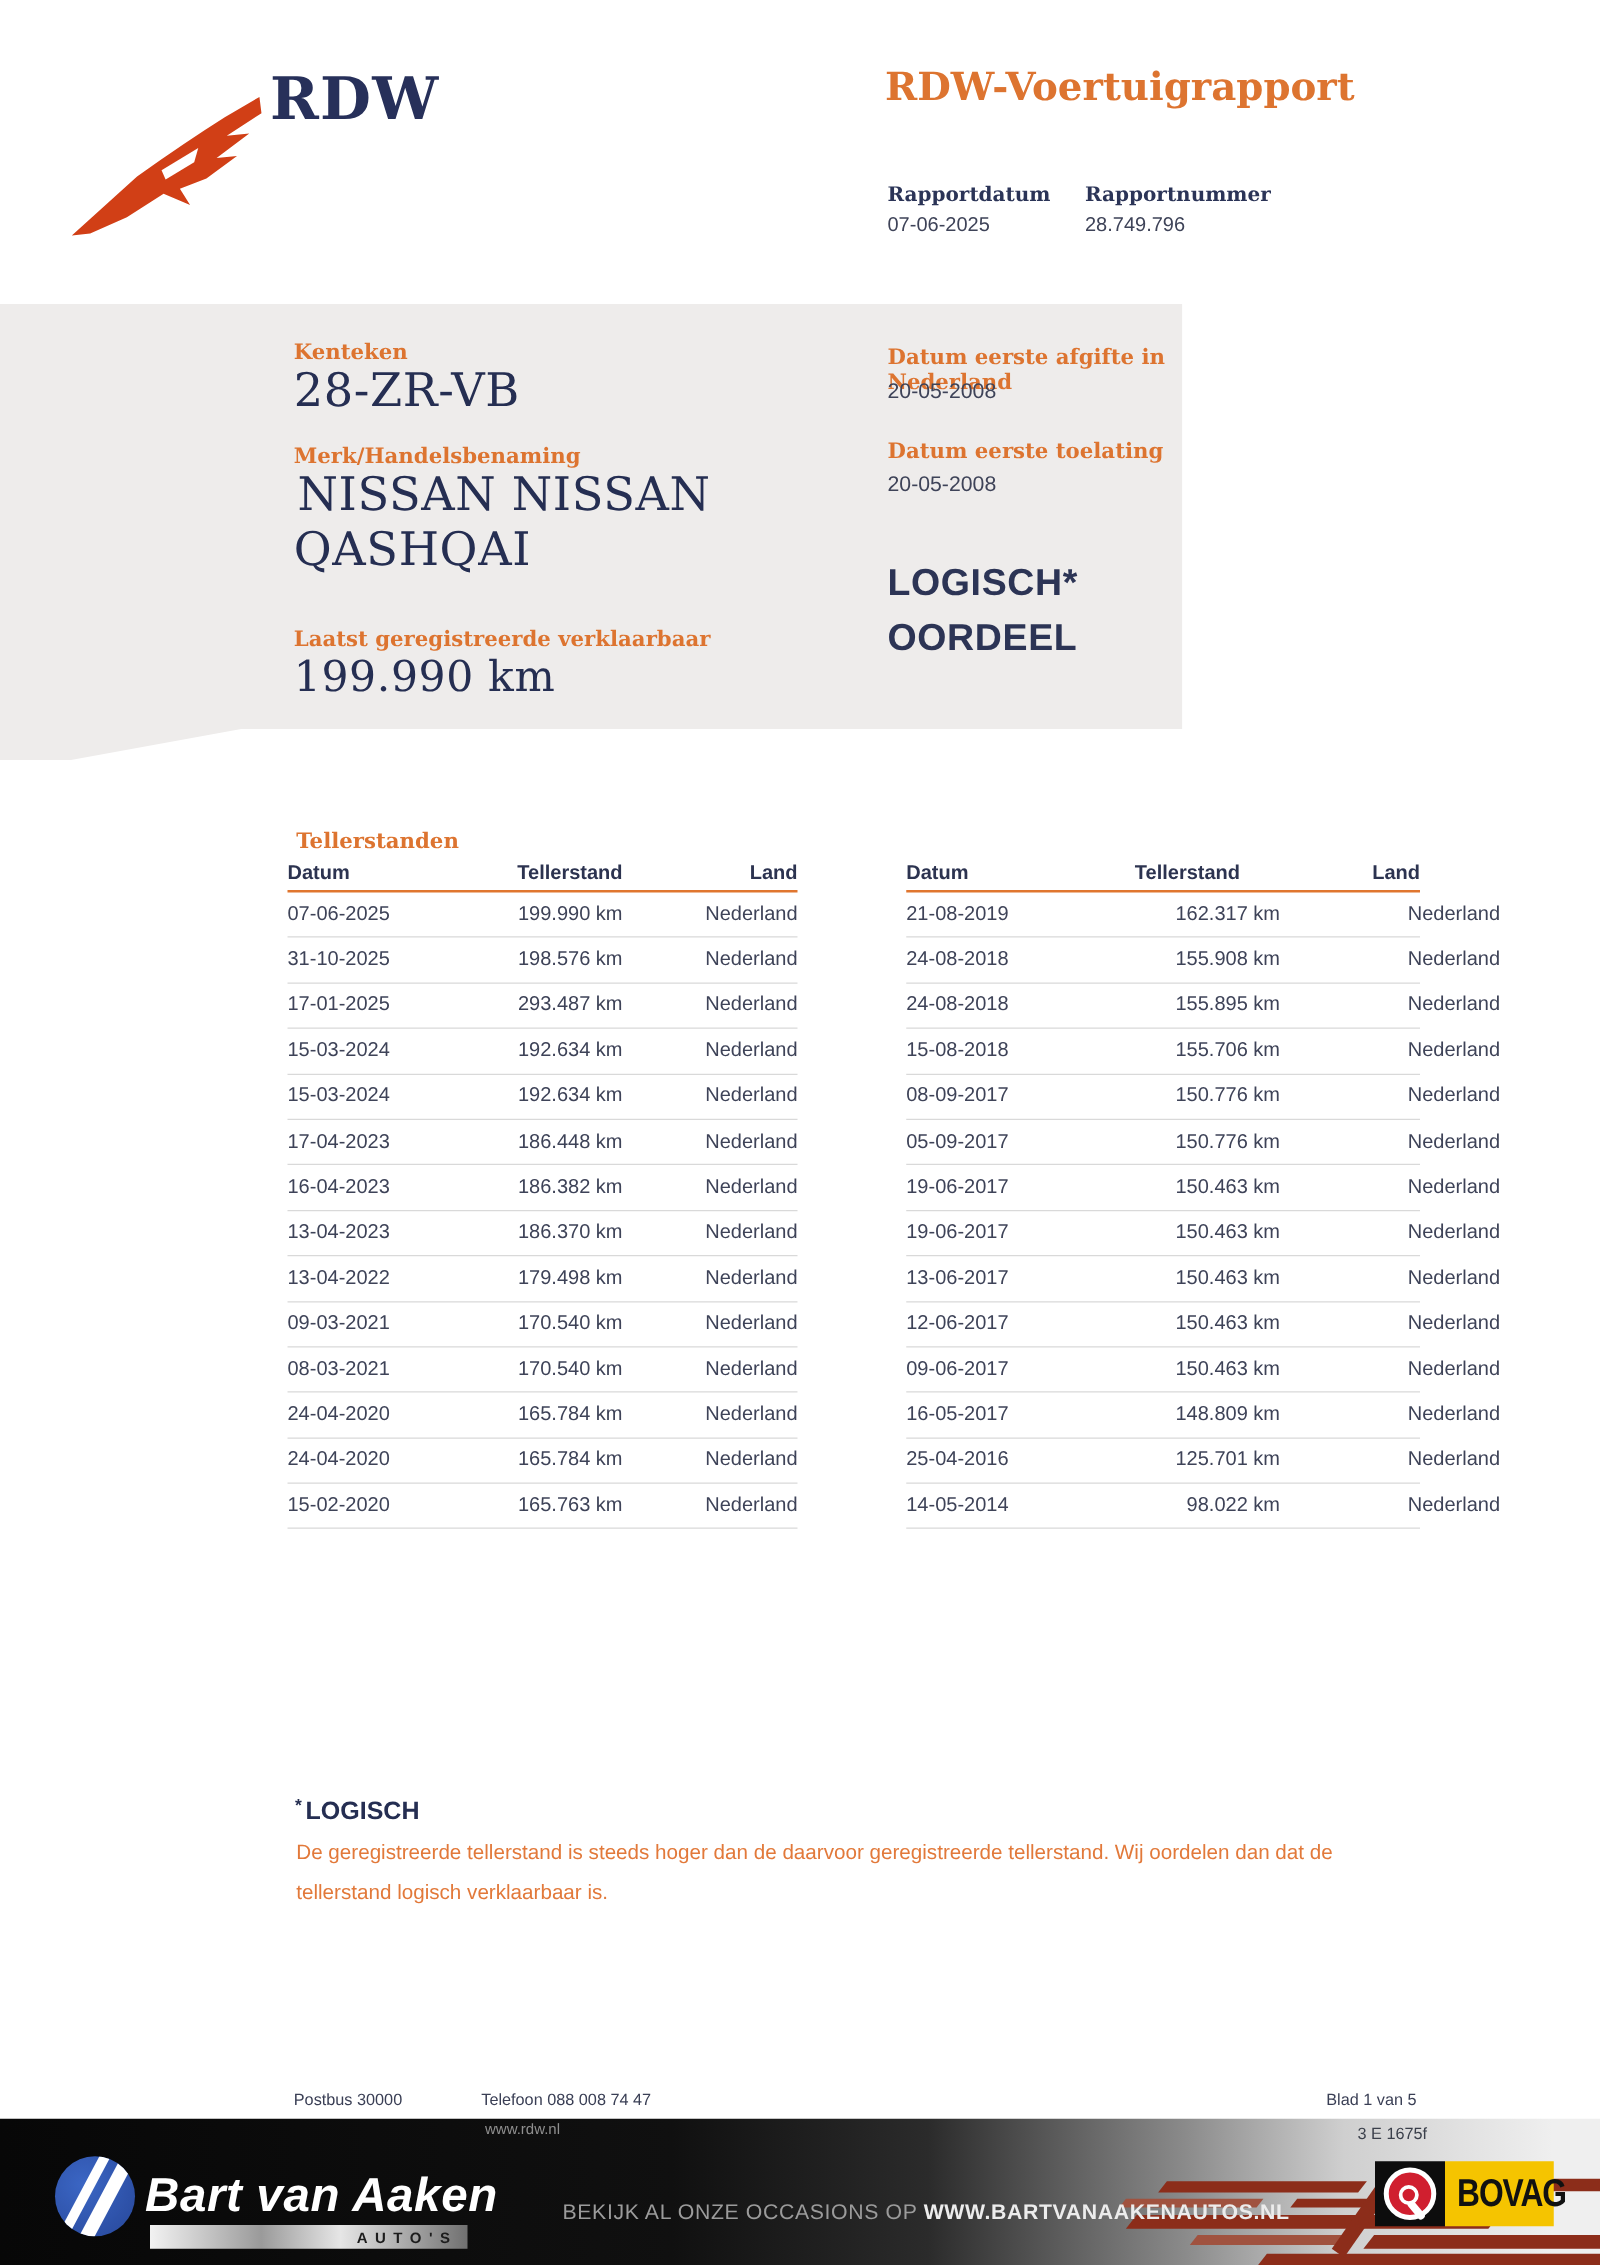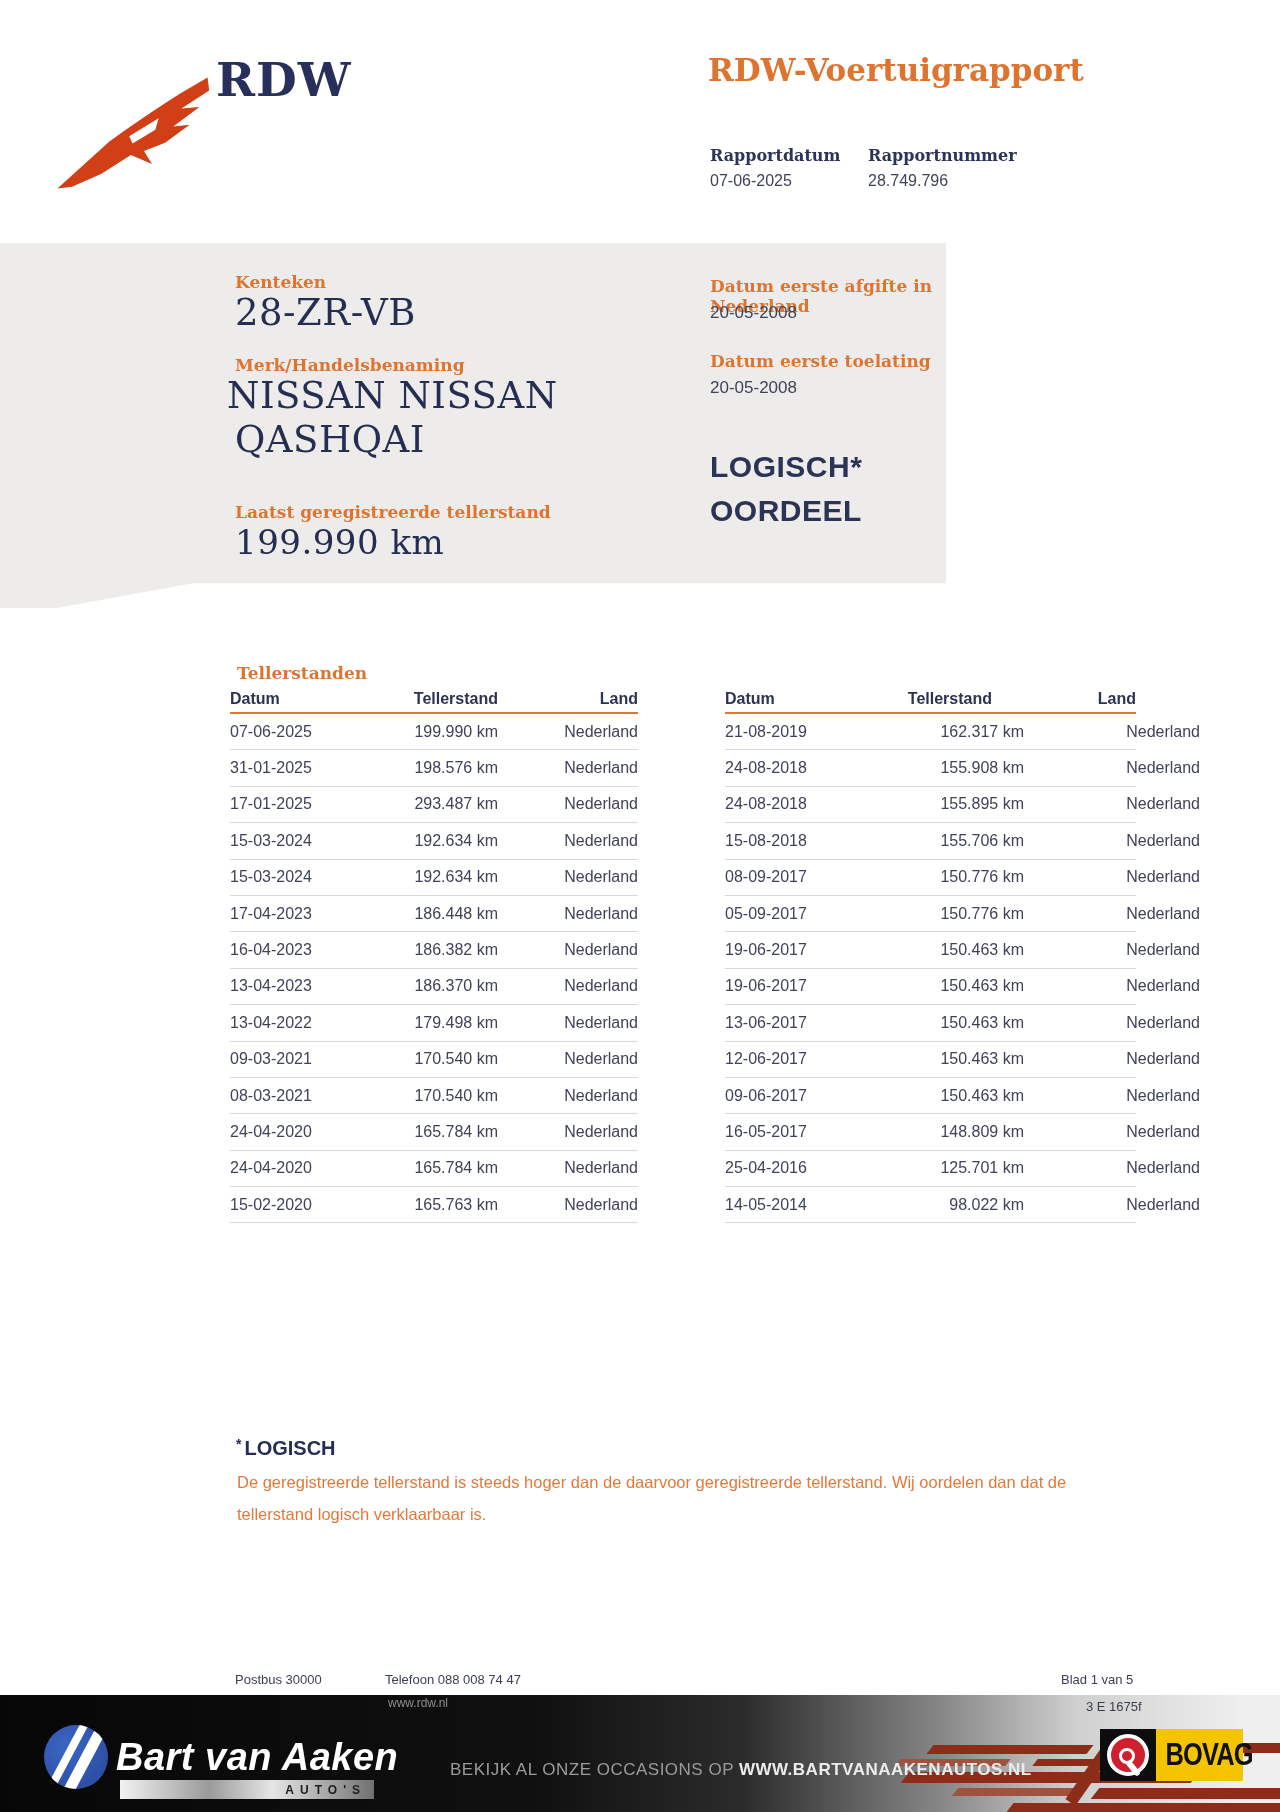--- a/index.html
+++ b/index.html
@@ -100,24 +100,24 @@
 <div class="abs meta-label" style="left:710px;top:146px;">Rapportdatum</div>
 <div class="abs meta-value" style="left:710px;top:172px;">07-06-2025</div>
 <div class="abs meta-label" style="left:868px;top:146px;">Rapportnummer</div>
 <div class="abs meta-value" style="left:868px;top:172px;">28.749.796</div>
 
 <div class="abs panel">
   <div class="abs field-label" style="left:235px;top:29px;">Kenteken</div>
   <div class="abs field-value-serif" style="left:235px;top:48px;">28-ZR-VB</div>
 
   <div class="abs field-label" style="left:235px;top:112px;">Merk/Handelsbenaming</div>
-  <div class="abs field-value-serif" style="left:227px;top:131px;">NISSAN NISSAN</div>
+  <div class="abs field-value-serif" style="left:238px;top:131px;">NISSAN NISSAN</div>
   <div class="abs field-value-serif" style="left:235px;top:175px;">QASHQAI</div>
 
-  <div class="abs field-label" style="left:235px;top:259px;">Laatst geregistreerde tellerstand</div>
+  <div class="abs field-label" style="left:235px;top:259px;">Laatst geregistreerde verklaarbaar</div>
   <div class="abs field-value-serif" style="left:235px;top:279px;font-size:34px;">199.990 km</div>
 
   <div class="abs field-label" style="left:710px;top:33px;">Datum eerste afgifte in Nederland</div>
   <div class="abs field-value-sans" style="left:710px;top:60px;">20-05-2008</div>
 
   <div class="abs field-label" style="left:710px;top:108px;">Datum eerste toelating</div>
   <div class="abs field-value-sans" style="left:710px;top:135px;">20-05-2008</div>
 
   <div class="abs oordeel" style="left:710px;top:207px;">LOGISCH*</div>
   <div class="abs oordeel" style="left:710px;top:251px;">OORDEEL</div>
@@ -140,21 +140,21 @@
     <span class="th tellerstand">Tellerstand</span>
     <span class="th land">Land</span>
   </div>
   <div>
       <div class="trow">
         <span class="tcell datum">07-06-2025</span>
         <span class="tcell tellerstand">199.990 km</span>
         <span class="tcell land">Nederland</span>
       </div>
       <div class="trow">
-        <span class="tcell datum">31-01-2025</span>
+        <span class="tcell datum">31-10-2025</span>
         <span class="tcell tellerstand">198.576 km</span>
         <span class="tcell land">Nederland</span>
       </div>
       <div class="trow">
         <span class="tcell datum">17-01-2025</span>
         <span class="tcell tellerstand">293.487 km</span>
         <span class="tcell land">Nederland</span>
       </div>
       <div class="trow">
         <span class="tcell datum">15-03-2024</span>

